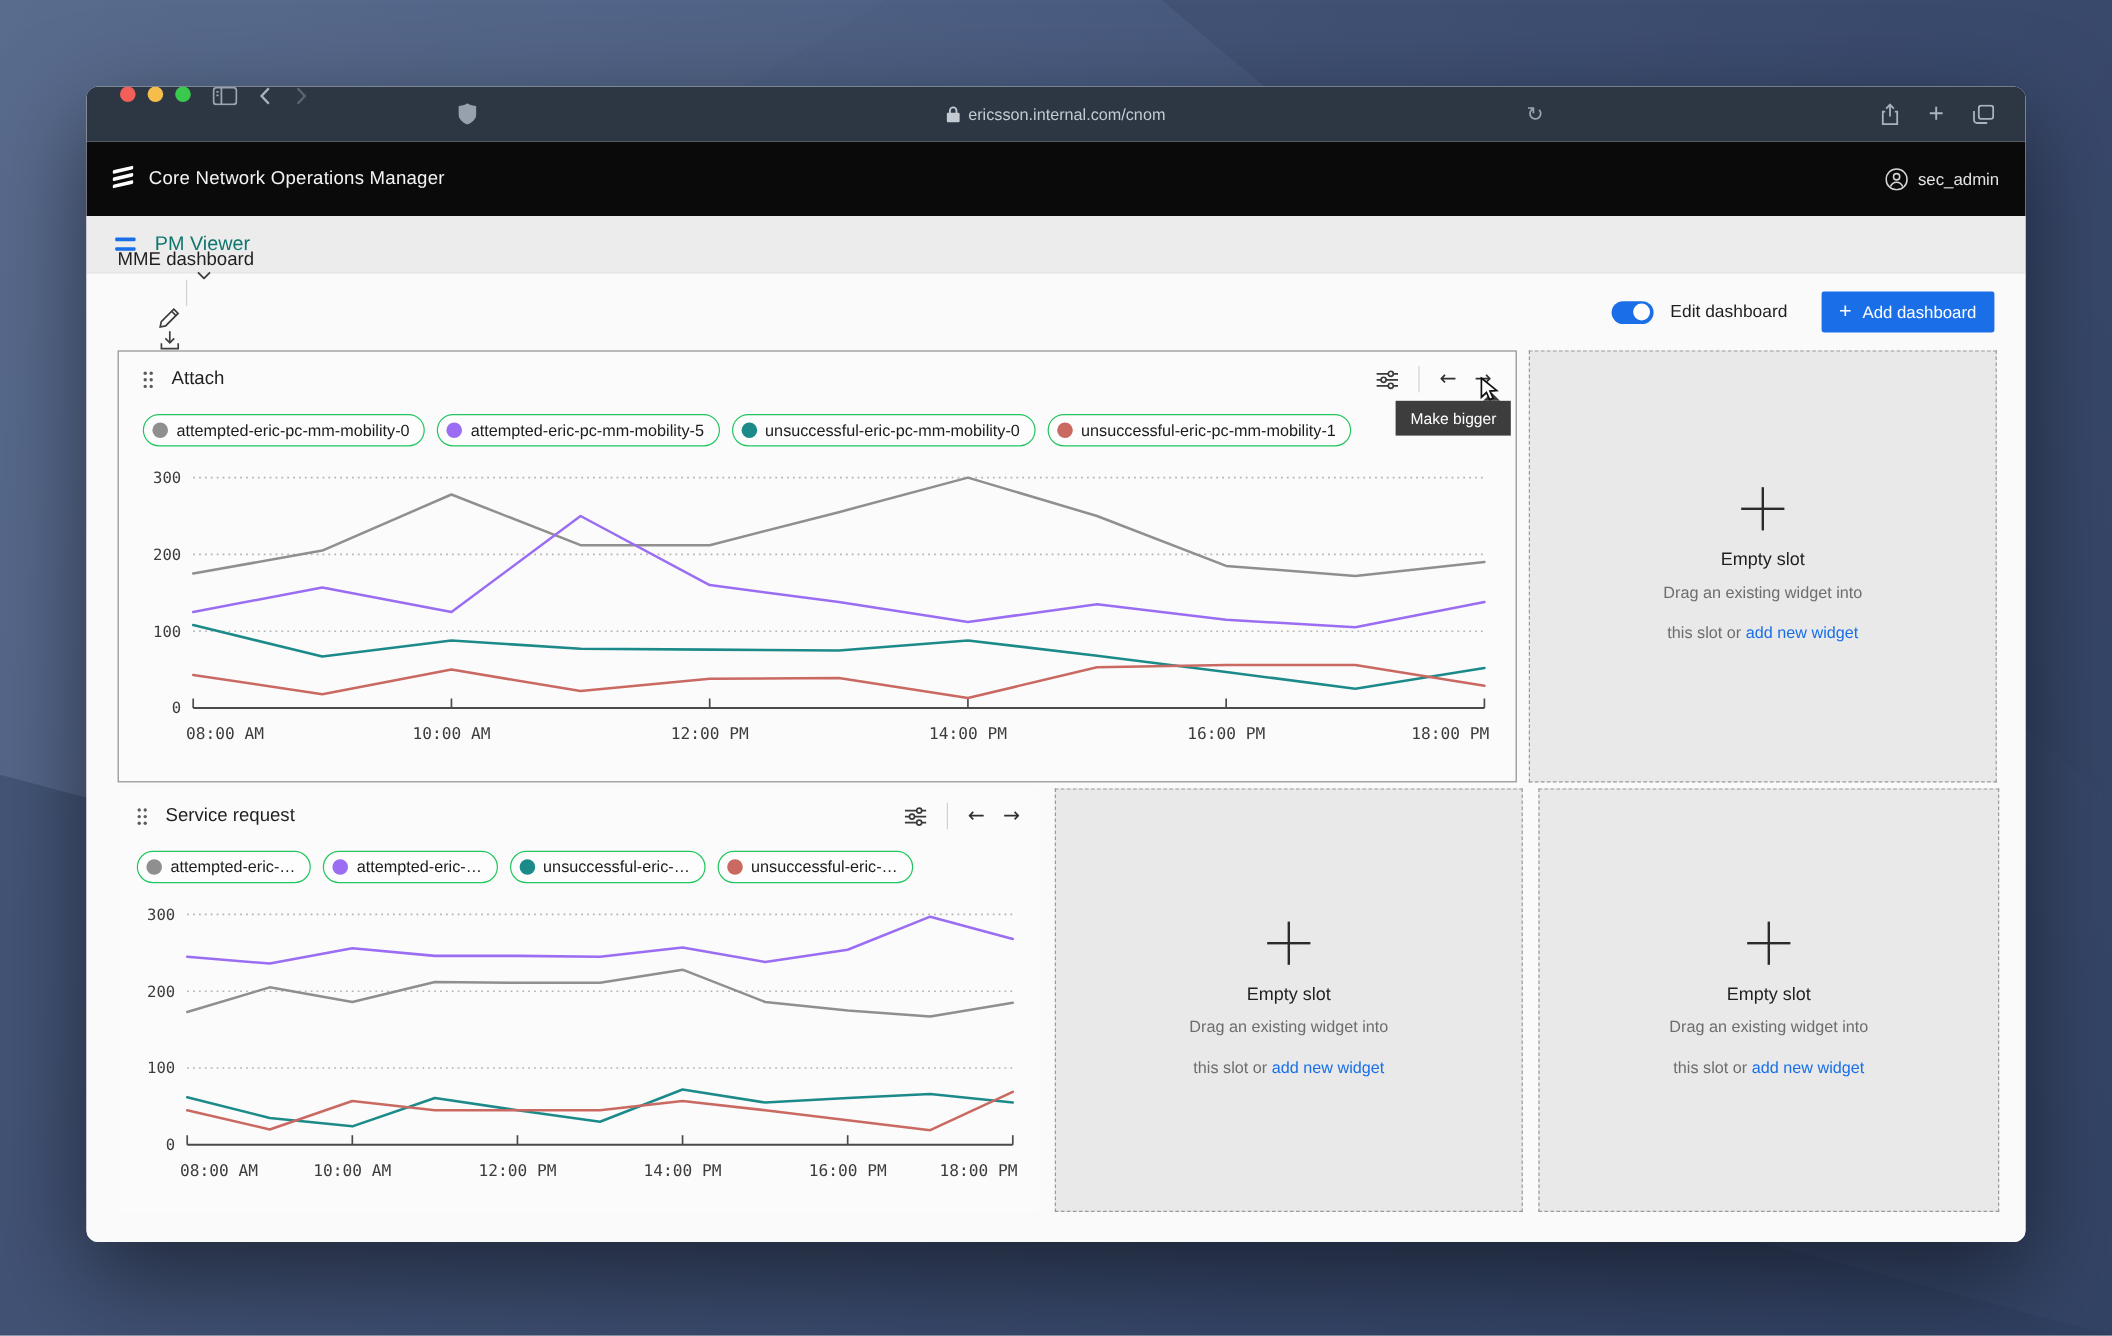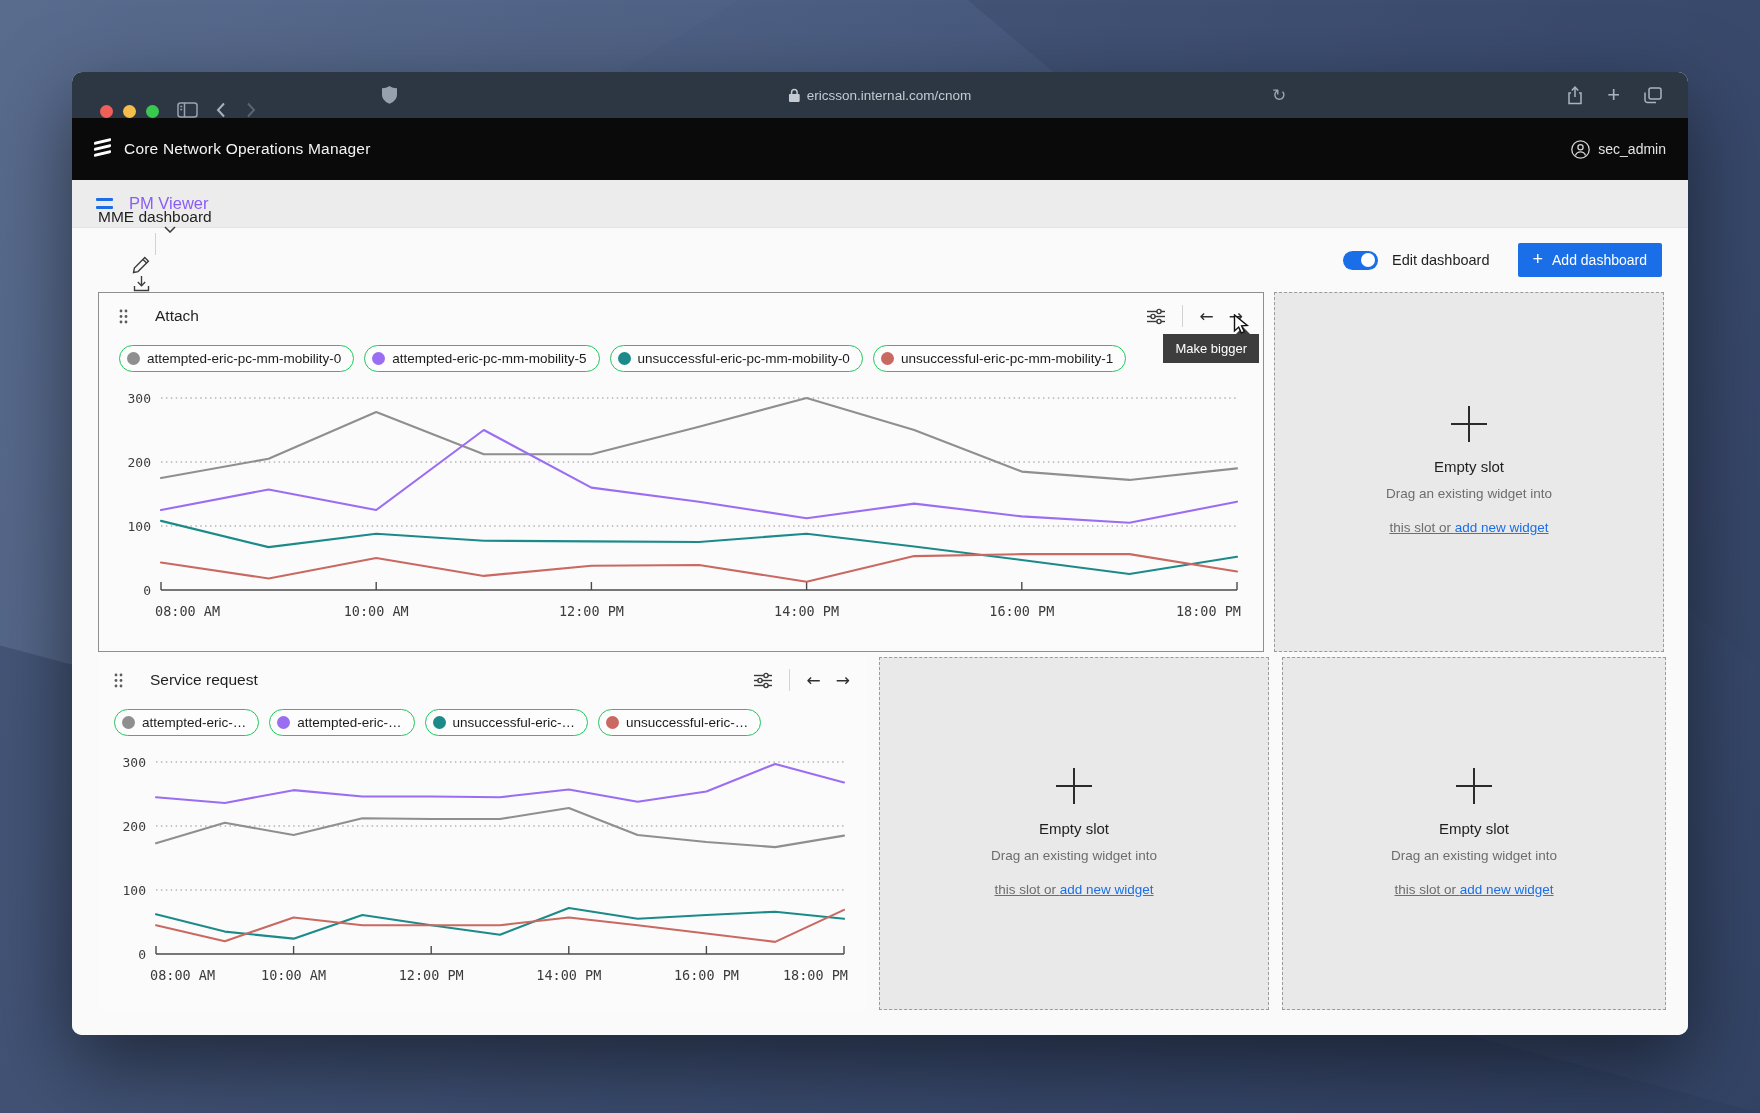--- a/index.html
+++ b/index.html
@@ -14,21 +14,21 @@
   .bg-shape-2 { background:#2e3d5c66; clip-path:polygon(0 58%,100% 100%,0 100%); }
   .bg-shape-3 { background:#56688a44; clip-path:polygon(0 0,42% 0,0 40%); }
 
   .window {
     position:absolute; left:72px; top:72px; width:1616px; height:963px;
     border-radius:10px; overflow:hidden; background:#fafafa;
     box-shadow:0 28px 80px rgba(0,0,0,.5);
   }
 
   
-  .titlebar { height:46px; background:#2d3744; position:relative; display:flex; align-items:flex-end; }
+  .titlebar { height:46px; background:#2d3744; position:relative; display:flex; align-items:flex-start; }
   .lights { display:flex; gap:10px; margin-left:28px; }
   .light { width:13px; height:13px; border-radius:50%; }
   .tb-icon { color:#9aa4b0; display:inline-flex; align-items:center; justify-content:center; }
   .sidebar-toggle { margin-left:18px; }
   .nav-arrows { display:flex; gap:20px; margin-left:18px; }
   .url-wrap { position:absolute; left:50%; top:0; height:46px; transform:translateX(-50%);
     display:flex; align-items:center; gap:7px; color:#c3cad2; font-size:13.5px; }
   .shield-wrap { position:absolute; left:310px; top:14px; }
   .reload-wrap { position:absolute; left:1200px; top:0; height:46px; display:flex; align-items:center;
     color:#9aa4b0; font-size:17px; }
@@ -39,21 +39,21 @@
   .appbar { height:62px; background:#0a0a0a; display:flex; align-items:center; padding:16px 22px; color:#fff; }
   .logo { display:flex; flex-direction:column; gap:2.6px; transform:skewY(-13deg); margin-right:13px; margin-top:-2px; }
   .logo i { display:block; width:17px; height:3.4px; background:#fff; border-radius:1px; }
   .app-title { font-size:15.5px; letter-spacing:.2px; color:#f4f4f4; }
   .appbar-right { margin-left:auto; display:flex; align-items:center; gap:8px; color:#e3e3e3; font-size:14px; }
 
   
   .pmbar { height:48px; background:#ececec; display:flex; align-items:center; padding:0 24px; border-bottom:1px solid #e2e2e2; }
   .pm-menu { display:flex; flex-direction:column; gap:5px; margin-right:16px; cursor:pointer; }
   .pm-menu i { width:17px; height:3px; background:#1a6fe8; border-radius:1px; }
-  .pm-title { font-size:16.5px; color:#8b5cf6; }
+  .pm-title { font-size:16.5px; color:#0f766e; }
 
   
   .content { padding:0 26px 0 26px; background:#fafafa; height:807px; }
   .toolbar { height:64px; display:flex; align-items:center; }
   .tb-left { display:flex; align-items:center;flex-direction:column; }
   .dash-name { font-size:15.5px; color:#1f1f1f; }
   .chev-down { margin-left:30px; display:inline-flex; }
   .vsep { width:1px; height:22px; background:#d2d2d2; margin:0 20px 0 22px; }
   .tool-ic { display:inline-flex; margin-right:26px; cursor:pointer; }
   .tb-spacer { flex:1; }
@@ -64,21 +64,21 @@
     font-size:14px; padding:0 15px; display:flex; align-items:center; gap:9px; cursor:pointer; font-family:inherit; }
   .btn-add .plus { font-size:18px; font-weight:300; line-height:1; margin-top:-2px; }
 
   .row-top { display:grid; grid-template-columns:1fr 390px; gap:10px; height:360px; }
   .row-bottom { display:grid; grid-template-columns:1fr 390px 384px; gap:13px; height:353px; margin-top:5px; }
 
   .widget { background:#fbfbfb; position:relative; }
   .widget.bordered { border:1px solid #8f8f8f; }
   .widget-inner { padding:0 20px; }
   .widget.plain .widget-inner { padding:0 16px; }
-  .w-header { height:46px; display:flex; align-items:center;gap:12px; }
+  .w-header { height:46px; display:flex; align-items:center; }
   .w-title { font-size:15.5px; color:#1f1f1f; margin-left:15px; }
   .w-actions { margin-left:auto; display:flex; align-items:center; gap:15px; position:relative; }
   .w-actions .arr { font-size:17px; color:#2f2f2f; cursor:pointer; font-family:"DejaVu Sans", sans-serif; line-height:1; }
   .handle { cursor:grab; display:inline-flex; }
 
   .chips { display:flex; gap:10px; margin-top:6px; }
   .chip { display:inline-flex; align-items:center; gap:7px; height:27px; padding:0 12px 0 7px;
     border:1px solid #22c55e; border-radius:14px; background:#fdfdfd; font-size:13.5px; color:#1c1c1c; cursor:pointer; }
   .chip .dot { width:13px; height:13px; border-radius:50%; }
 
@@ -91,21 +91,21 @@
     border-right:7px solid transparent; border-bottom:7px solid #3d3d3d; }
 
   .empty-slot { background:#e9e9e9; border:1px dashed #9b9b9b; display:flex; flex-direction:column;
     align-items:center; justify-content:center; }
   .plus-icon { position:relative; width:36px; height:36px; }
   .plus-icon::before, .plus-icon::after { content:""; position:absolute; background:#2b2b2b; }
   .plus-icon::before { left:0; top:17px; width:36px; height:1.7px; }
   .plus-icon::after { left:17px; top:0; width:1.7px; height:36px; }
   .es-title { font-size:15px; color:#1f1f1f; margin-top:16px; }
   .es-line { font-size:13.5px; color:#6d6d6d; margin-top:9px; line-height:1.45; text-align:center; }
-  .es-line .l2 { display:block; margin-top:14px;text-decoration:underline; }
+  .es-line .l2 { display:block; margin-top:14px; }
   .es-link { color:#1a6fe8; cursor:pointer; }
 
   svg { display:block; }
 </style>
 </head>
 <body>
 
 <div class="bg-shape bg-shape-1"></div>
 <div class="bg-shape bg-shape-2"></div>
 <div class="bg-shape bg-shape-3"></div>

